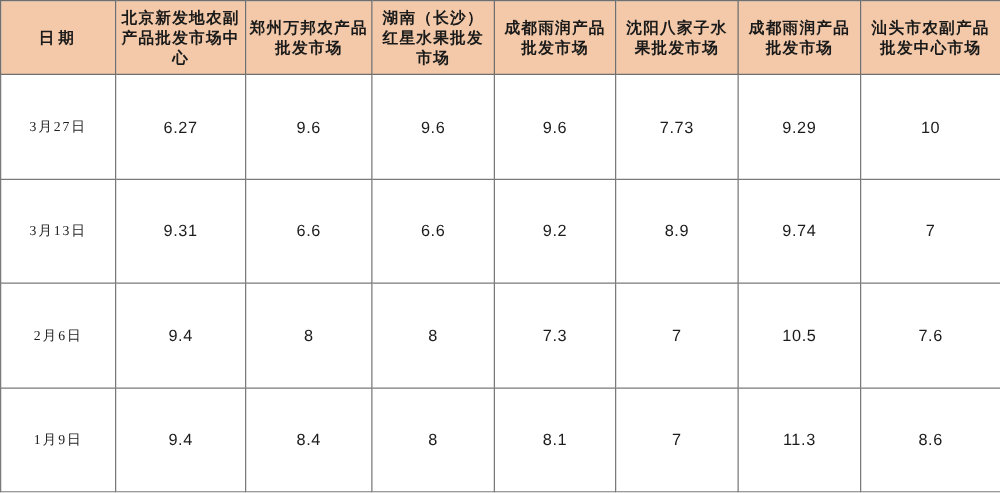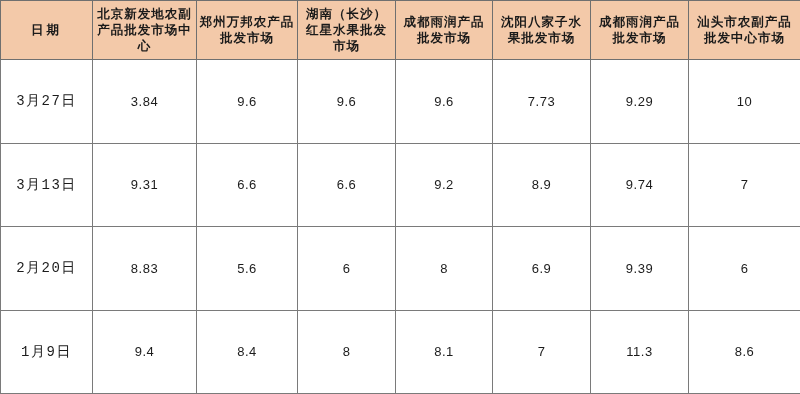--- a/index.html
+++ b/index.html
@@ -42,23 +42,23 @@
   }
   #price-table tbody td {
     background: #ffffff;
     color: #1c1c1c;
     font-size: 13px;
     height: 33.6px;
     font-family: "Liberation Sans", "DejaVu Sans", sans-serif;
     letter-spacing: 0.5px;
   }
   #price-table tbody td.date-cell {
-    font-family: Liberation Mono, monospace;
+    font-family: Liberation Serif, serif;
     letter-spacing: 1.5px;
-    font-size: 14px;
+    font-size: 11px;
     margin-left: 36px;
   }
   .col-date   { width: 92px; }
   .col-m1     { width: 104px; }
   .col-m2     { width: 101px; }
   .col-m3     { width: 98px; }
   .col-m4     { width: 97px; }
   .col-m5     { width: 98px; }
   .col-m6     { width: 98px; }
   .col-m7     { width: 112px; }
@@ -85,47 +85,47 @@
       <th>湖南（长沙）红星水果批发市场</th>
       <th>成都雨润产品批发市场</th>
       <th>沈阳八家子水果批发市场</th>
       <th>成都雨润产品批发市场</th>
       <th>汕头市农副产品批发中心市场</th>
     </tr>
   </thead>
   <tbody>
     <tr>
       <td class="date-cell">3月27日</td>
-      <td>3.84</td>
+      <td>6.27</td>
       <td>9.6</td>
       <td>9.6</td>
       <td>9.6</td>
       <td>7.73</td>
       <td>9.29</td>
       <td>10</td>
     </tr>
     <tr>
       <td class="date-cell">3月13日</td>
       <td>9.31</td>
       <td>6.6</td>
       <td>6.6</td>
       <td>9.2</td>
       <td>8.9</td>
       <td>9.74</td>
       <td>7</td>
     </tr>
     <tr>
-      <td class="date-cell">2月20日</td>
-      <td>8.83</td>
-      <td>5.6</td>
-      <td>6</td>
+      <td class="date-cell">2月6日</td>
+      <td>9.4</td>
       <td>8</td>
-      <td>6.9</td>
-      <td>9.39</td>
-      <td>6</td>
+      <td>8</td>
+      <td>7.3</td>
+      <td>7</td>
+      <td>10.5</td>
+      <td>7.6</td>
     </tr>
     <tr>
       <td class="date-cell">1月9日</td>
       <td>9.4</td>
       <td>8.4</td>
       <td>8</td>
       <td>8.1</td>
       <td>7</td>
       <td>11.3</td>
       <td>8.6</td>

